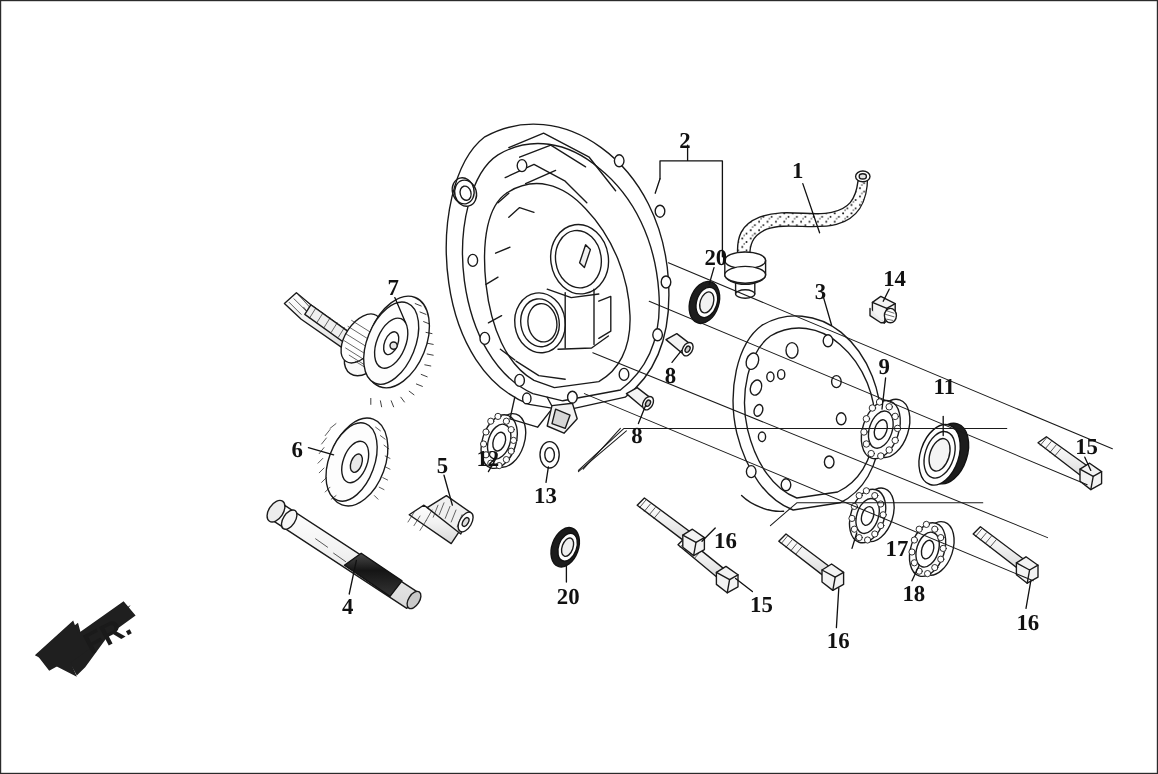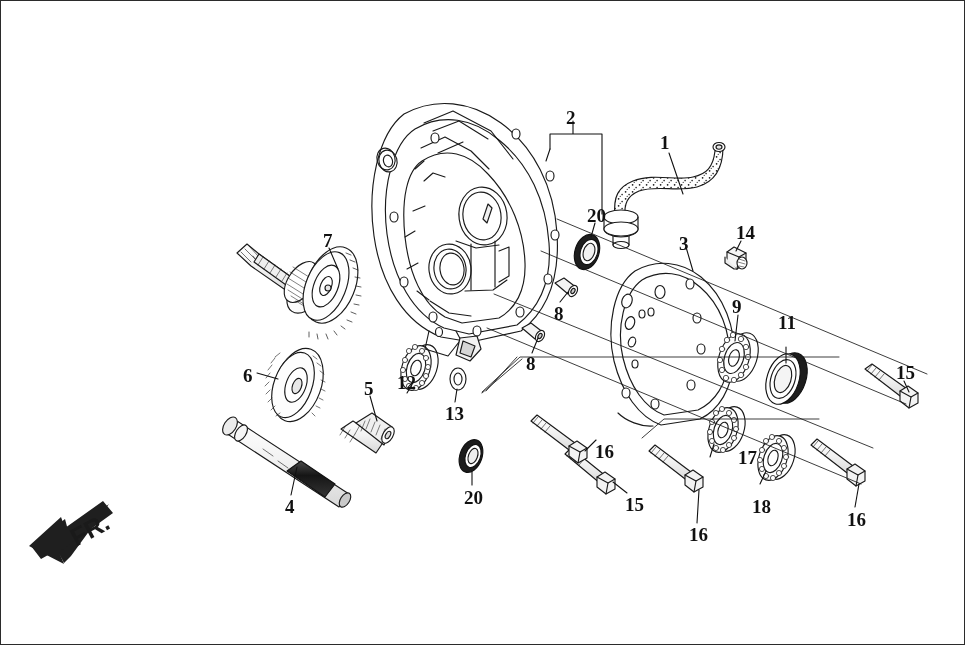--- a/index.html
+++ b/index.html
@@ -547,18 +547,18 @@
   <div class="cal" style="left:777px;top:312px;">11</div>
   <div class="cal" style="left:396px;top:372px;">12</div>
   <div class="cal" style="left:444px;top:403px;">13</div>
   <div class="cal" style="left:735px;top:222px;">14</div>
   <div class="cal" style="left:895px;top:362px;">15</div>
   <div class="cal" style="left:624px;top:494px;">15</div>
   <div class="cal" style="left:594px;top:441px;">16</div>
   <div class="cal" style="left:688px;top:524px;">16</div>
   <div class="cal" style="left:846px;top:509px;">16</div>
   <div class="cal" style="left:701px;top:447px;margin-left:36px;">17</div>
-  <div class="cal" style="left:751px;top:496px;">18</div>
+  <div class="cal" style="left:751px;top:485px;">18</div>
   <div class="cal" style="left:463px;top:487px;">20</div>
 
   <div class="frtxt" style="left:78px;top:522px;">FR.</div>
 
 </div>
 
 </body></html>

